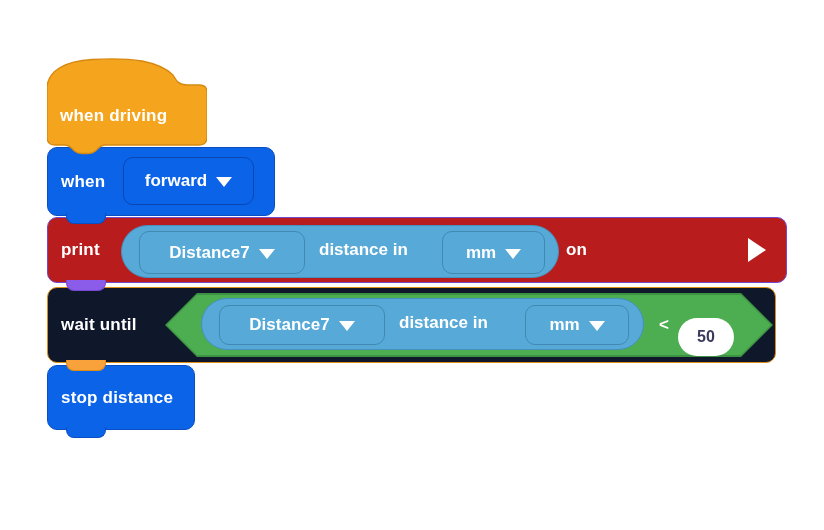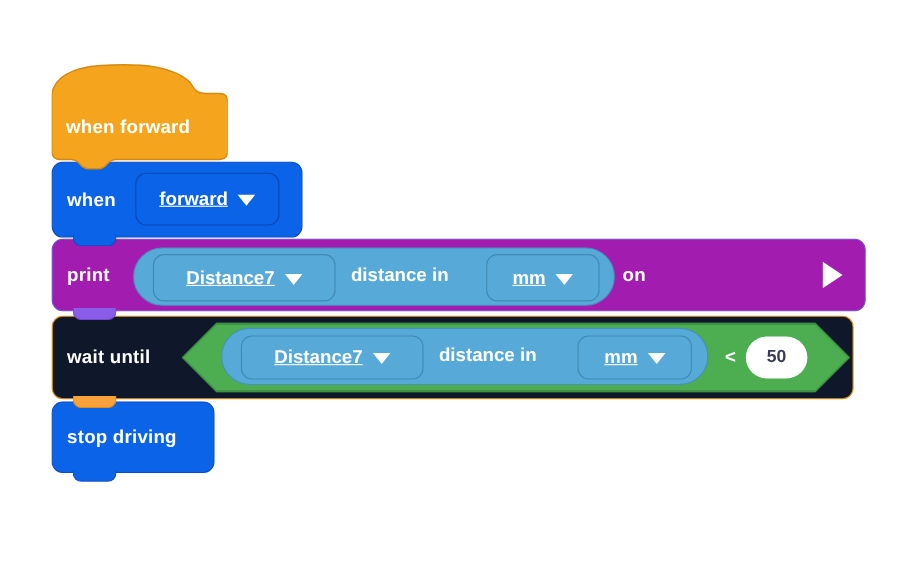--- a/index.html
+++ b/index.html
@@ -3,30 +3,30 @@
 <meta charset="utf-8">
 <style>
   html,body{margin:0;padding:0;background:#ffffff;}
   .workspace{
     position:relative;width:824px;height:530px;background:#ffffff;overflow:hidden;
     font-family:"Liberation Sans","DejaVu Sans",sans-serif;
   }
   .block{position:absolute;box-sizing:border-box;}
   .stack{border-radius:10px;border:1px solid;}
   .blue-block{background:#0B63E8;border-color:#0A4EC2;}
-  .purple-block{background:#a21caf;border-color:#7448CF;}
+  .purple-block{background:#b91c1c;border-color:#7448CF;}
   .orange-block{background:#0f172a;border-color:#DE8E14;}
   .blabel{
     position:absolute;top:0;bottom:0;display:flex;align-items:center;
     color:#fff;font-size:17px;font-weight:700;white-space:nowrap;letter-spacing:.2px;
   }
   .field{
     position:absolute;box-sizing:border-box;border-radius:10px;
     display:flex;align-items:center;justify-content:center;gap:9px;
-    color:#fff;font-size:17px;font-weight:700;white-space:nowrap;cursor:pointer;text-decoration:underline;
+    color:#fff;font-size:17px;font-weight:700;white-space:nowrap;cursor:pointer;
   }
   .field-dark-blue{background:#0B63E8;border:1.5px solid #0A47B5;}
   .field-sensing{background:#57A9D8;border:1.5px solid #4189B1;}
   .field-purple{background:#8B5CE9;border:1.5px solid rgba(255,255,255,.5);}
   .caret{
     width:0;height:0;border-left:8px solid transparent;border-right:8px solid transparent;
     border-top:10px solid #fff;margin-top:2px;
   }
   .oval{
     position:absolute;box-sizing:border-box;border-radius:999px;
@@ -41,21 +41,21 @@
     position:absolute;left:0;top:0;width:100%;height:100%;background:#3D9143;
     clip-path:polygon(32px 0,calc(100% - 32px) 0,100% 50%,calc(100% - 32px) 100%,32px 100%,0 50%);
   }
   .hex-inner{
     position:absolute;left:2px;top:2px;width:calc(100% - 4px);height:calc(100% - 4px);background:#4CAE50;
     clip-path:polygon(30px 0,calc(100% - 30px) 0,100% 50%,calc(100% - 30px) 100%,30px 100%,0 50%);
   }
   .numfield{
     position:absolute;box-sizing:border-box;border-radius:999px;background:#ffffff;
     display:flex;align-items:center;justify-content:center;
-    color:#3A3A5C;font-size:16px;font-weight:700;cursor:text;
+    color:#3A3A5C;font-size:16px;font-weight:700;cursor:text;margin-top:12px;
   }
   .opsign{
     position:absolute;top:0;bottom:0;display:flex;align-items:center;justify-content:center;
     color:#fff;font-size:17px;font-weight:700;
   }
   .bump{
     position:absolute;left:18px;bottom:-9px;width:40px;height:11px;
     border-radius:0 0 8px 8px;box-sizing:border-box;border-top:none;
   }
   .bump-blue{background:#0B63E8;border:1px solid #0A4EC2;border-top:none;}
@@ -68,21 +68,21 @@
 </style>
 </head>
 <body>
 
 <div class="workspace">
 
   <div class="block" style="left:47px;top:57px;width:160px;height:97px;z-index:50">
     <svg width="160" height="98" viewBox="0 0 160 98">
       <path d="M0,80 L0,30 C1,14 18,4 45,2.5 C62,1.5 80,1.5 95,4 C110,7 120,12 126,18 C129,23 131,28 140,28 L152,28 Q160,28 160,35 L160,80 Q160,88 152,88 L58,88 C55,88 53.5,89 51.5,91 L48.5,94 C46.5,95.7 44.5,96.5 41,96.5 L35,96.5 C31.5,96.5 29.5,95.7 27.5,94 L24.5,91 C22.5,89 21,88 18,88 L8,88 Q0,88 0,80 Z" fill="#F5A41D" stroke="#D68910" stroke-width="1.3"></path>
     </svg>
-    <span class="blabel" style="left:13px;top:30px;bottom:10px">when forward</span>
+    <span class="blabel" style="left:13px;top:30px;bottom:10px">when driving</span>
   </div>
 
   <div class="block stack blue-block" style="left:47px;top:147px;width:228px;height:69px;z-index:40">
     <span class="blabel" style="left:13px">when</span>
     <div class="field field-dark-blue" style="left:75px;top:9px;width:131px;height:48px">
       <span>forward</span>
       <span class="caret"></span>
     </div>
     <div class="bump bump-blue"></div>
   </div>
@@ -131,17 +131,17 @@
 
       <span class="opsign" style="left:487px;width:24px">&lt;</span>
 
       <div class="numfield" style="left:513px;top:13px;width:56px;height:38px">50</div>
     </div>
 
     <div class="bump bump-orange"></div>
   </div>
 
   <div class="block stack blue-block" style="left:47px;top:365px;width:148px;height:65px;z-index:10">
-    <span class="blabel" style="left:13px">stop driving</span>
+    <span class="blabel" style="left:13px">stop distance</span>
     <div class="bump bump-blue"></div>
   </div>
 
 </div>
 
 </body></html>

